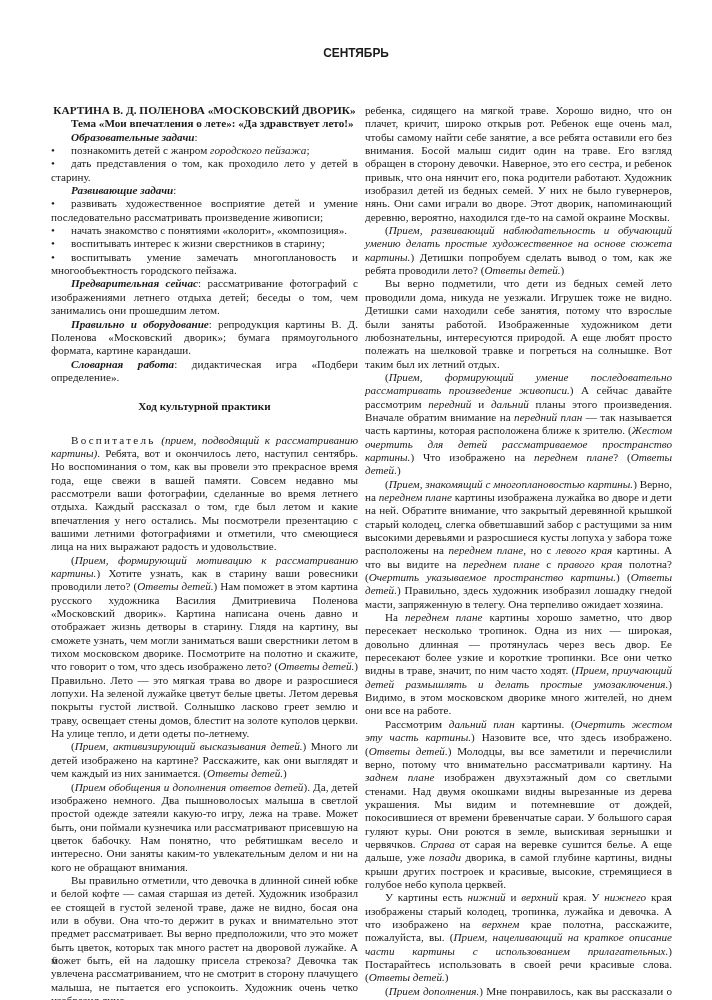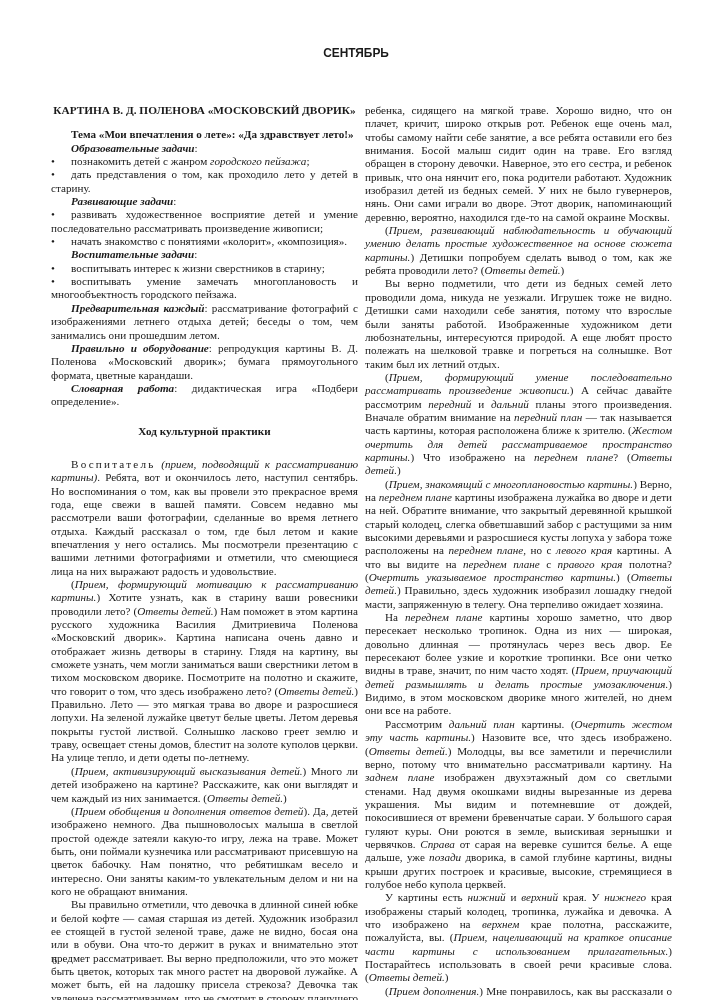--- a/index.html
+++ b/index.html
@@ -12,21 +12,21 @@
   .col {
     position: absolute; top: 104px; width: 307px;
     font-family: "Liberation Serif", serif; font-size: 11.15px; line-height: 13.35px;
     text-align: justify; hyphens: manual;
   }
   .col-left { left: 51px; }
   .col-right { left: 365px; }
   .col p { margin: 0; text-indent: 20px; }
   .col p.noindent { text-indent: 0; }
   .col .title {
-    font-weight: bold; text-align: center; text-indent: 0; font-size: 11.3px; margin-bottom: 11px;
+    font-weight: bold; text-align: center; text-indent: 0; font-size: 11.3px; 
   }
   .col .theme { font-weight: bold; text-indent: 20px; }
   .col .subhead { font-weight: bold; font-style: italic; }
   .bullet { position: relative; padding-left: 0; text-indent: 20px !important; }
   .bullet::before { content: "•"; position: absolute; left: 0; text-indent: 0; }
   .col .section-head {
     font-weight: bold; text-align: center; text-indent: 0; margin: 16px 0 20px 0;
   }
   .spaced { letter-spacing: 2.2px; margin-top: 40px; }
   i { font-style: italic; }
@@ -44,26 +44,25 @@
   <p class="theme">Тема «Мои впечатления о лете»: «Да здравствует лето!»</p>
 
   <p><span class="subhead">Образовательные задачи</span>:</p>
   <p class="noindent bullet"><span>познакомить детей с жанром </span><i>городского пейзажа</i><span>;</span></p>
   <p class="noindent bullet"><span>дать представления о том, как проходило лето у детей в старину.</span></p>
 
   <p><span class="subhead">Развивающие задачи</span>:</p>
   <p class="noindent bullet">развивать художественное восприятие детей и умение последовательно рассматривать произведение живописи;</p>
   <p class="noindent bullet">начать знакомство с понятиями «колорит», «композиция».</p>
 
-  <p><span class="subhead">Воспитательные задачи</span>:</p>
   <p class="noindent bullet">воспитывать интерес к жизни сверстников в старину;</p>
   <p class="noindent bullet">воспитывать умение замечать многоплановость и многообъектность городского пейзажа.</p>
 
-  <p><span class="subhead">Предварительная каждый</span><span>: рассматривание фотографий с изображениями летнего отдыха детей; беседы о том, чем занимались они прошедшим летом.</span></p>
-  <p><span class="subhead">Правильно и оборудование</span><span>: репродукция картины В. Д. Поленова «Московский дворик»; бумага прямоугольного формата, цветные карандаши.</span></p>
+  <p><span class="subhead">Предварительная сейчас</span><span>: рассматривание фотографий с изображениями летнего отдыха детей; беседы о том, чем занимались они прошедшим летом.</span></p>
+  <p><span class="subhead">Правильно и оборудование</span><span>: репродукция картины В. Д. Поленова «Московский дворик»; бумага прямоугольного формата, картине карандаши.</span></p>
   <p><span class="subhead">Словарная работа</span><span>: дидактическая игра «Подбери определение».</span></p>
 
   <p class="section-head">Ход культурной практики</p>
 
   <p><span class="spaced">Воспитатель</span> <i>(прием, подводящий к рассматриванию картины)</i><span>. Ребята, вот и окончилось лето, наступил сентябрь. Но воспоминания о том, как вы провели это прекрасное время года, еще свежи в вашей памяти. Совсем недавно мы рассмотрели ваши фотографии, сделанные во время летнего отдыха. Каждый рассказал о том, где был летом и какие впечатления у него остались. Мы посмотрели презентацию с вашими летними фотографиями и отметили, что смеющиеся лица на них выражают радость и удовольствие.</span></p>
   <p>(<i>Прием, формирующий мотивацию к рассматриванию картины.</i>)<span> Хотите узнать, как в старину ваши ровесники проводили лето? (</span><i>Ответы детей.</i><span>) Нам поможет в этом картина русского художника Василия Дмитриевича Поленова «Московский дворик». Картина написана очень давно и отображает жизнь детворы в старину. Глядя на картину, вы сможете узнать, чем могли заниматься ваши сверстники летом в тихом московском дворике. Посмотрите на полотно и скажите, что говорит о том, что здесь изображено лето? (</span><i>Ответы детей.</i><span>) Правильно. Лето — это мягкая трава во дворе и разросшиеся лопухи. На зеленой лужайке цветут белые цветы. Летом деревья покрыты густой листвой. Солнышко ласково греет землю и траву, освещает стены домов, блестит на золоте куполов церкви. На улице тепло, и дети одеты по-летнему.</span></p>
   <p>(<i>Прием, активизирующий высказывания детей.</i><span>) Много ли детей изображено на картине? Расскажите, как они выглядят и чем каждый из них занимается. (</span><i>Ответы детей.</i>)</p>
   <p>(<i>Прием обобщения и дополнения ответов детей</i><span>). Да, детей изображено немного. Два пышноволосых малыша в светлой простой одежде затеяли какую-то игру, лежа на траве. Может быть, они поймали кузнечика или рассматривают присевшую на цветок бабочку. Нам понятно, что ребятишкам весело и интересно. Они заняты каким-то увлекательным делом и ни на кого не обращают внимания.</span></p>
   <p>Вы правильно отметили, что девочка в длинной синей юбке и белой кофте — самая старшая из детей. Художник изобразил ее стоящей в густой зеленой траве, даже не видно, босая она или в обуви. Она что-то держит в руках и внимательно этот предмет рассматривает. Вы верно предположили, что это может быть цветок, которых так много растет на дворовой лужайке. А может быть, ей на ладошку присела стрекоза? Девочка так увлечена рассматриванием, что не смотрит в сторону плачущего малыша, не пытается его успокоить. Художник очень четко изобразил лицо</p>
 </div>

